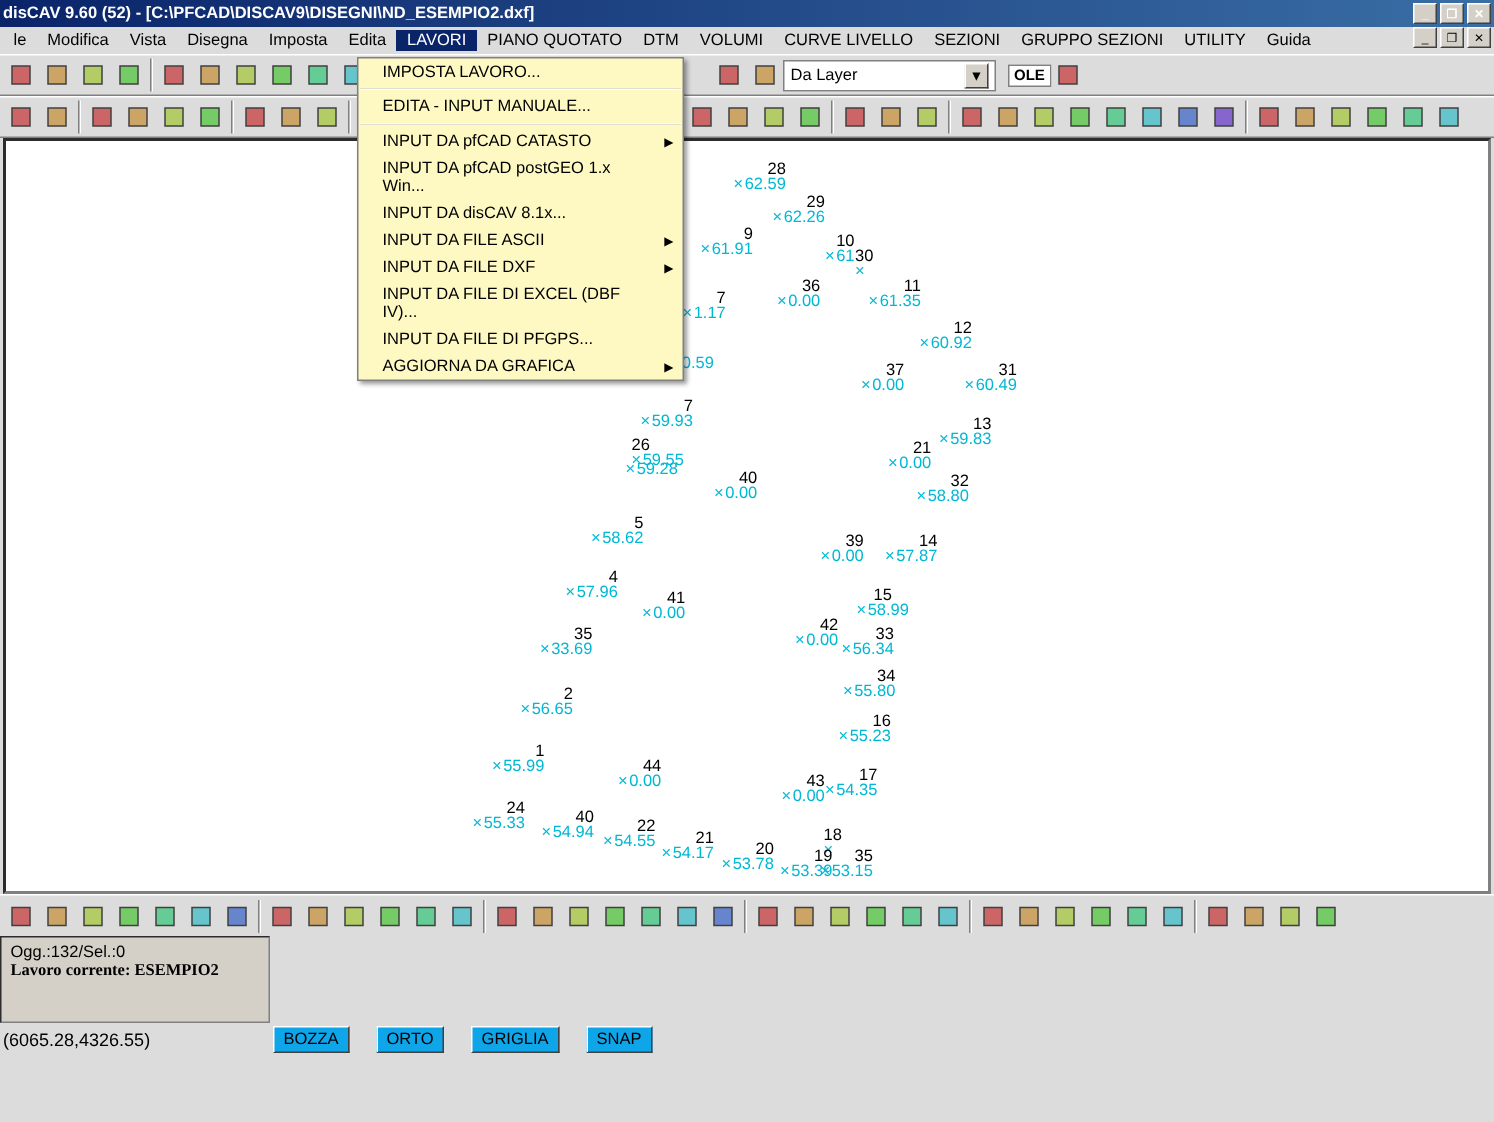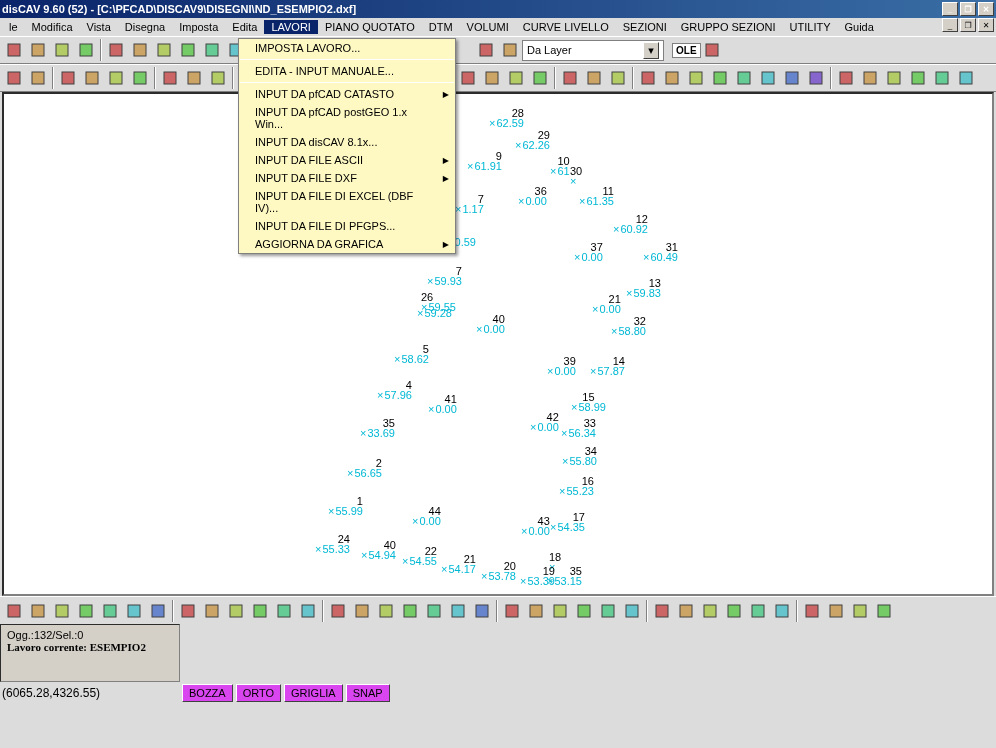--- a/index.html
+++ b/index.html
@@ -28,21 +28,21 @@
 .dropdown .ditem { padding:3px 20px 3px 16px; display:flex; align-items:center; cursor:default; position:relative; }
 .dropdown .dsep { height:1px; background:#808080; border-bottom:1px solid #fff; margin:2px 1px; }
 .dropdown .arrow { position:absolute; right:6px; font-size:8px; }
 .bottombar { background:#dcdcdc; height:28px; display:flex; align-items:center; padding:1px 2px; border-top:1px solid #fff; }
 .status-area { display:flex; height:58px; }
 .statbox { border:1px inset #808080; background:#d4d0c8; padding:4px 6px; font-family:'Courier New',monospace; font-size:12px; }
 .statbox.left { width:180px; }
 .statbox.right { flex:1; }
 .footer { background:#dcdcdc; height:22px; display:flex; align-items:center; padding:0 2px; }
 .coord { font-family:Liberation Sans, sans-serif; font-size:12px; width:180px; text-align:left; }
-.fbtn { background:#d946ef; border:1px solid #fff; border-right-color:#404040; border-bottom-color:#404040; padding:2px 6px; margin-right:3px; font-size:11px; }
+.fbtn { background:#0ea5e9; border:1px solid #fff; border-right-color:#404040; border-bottom-color:#404040; padding:2px 6px; margin-right:18px; font-size:11px; }
 svg.ico { width:16px; height:16px; }
 </style>
 </head>
 <body>
 
 <div class="titlebar">
   <span class="tx">disCAV 9.60 (52) - [C:\PFCAD\DISCAV9\DISEGNI\ND_ESEMPIO2.dxf]</span>
   <div class="winbtns">
     <div class="winbtn">_</div>
     <div class="winbtn">❐</div>

